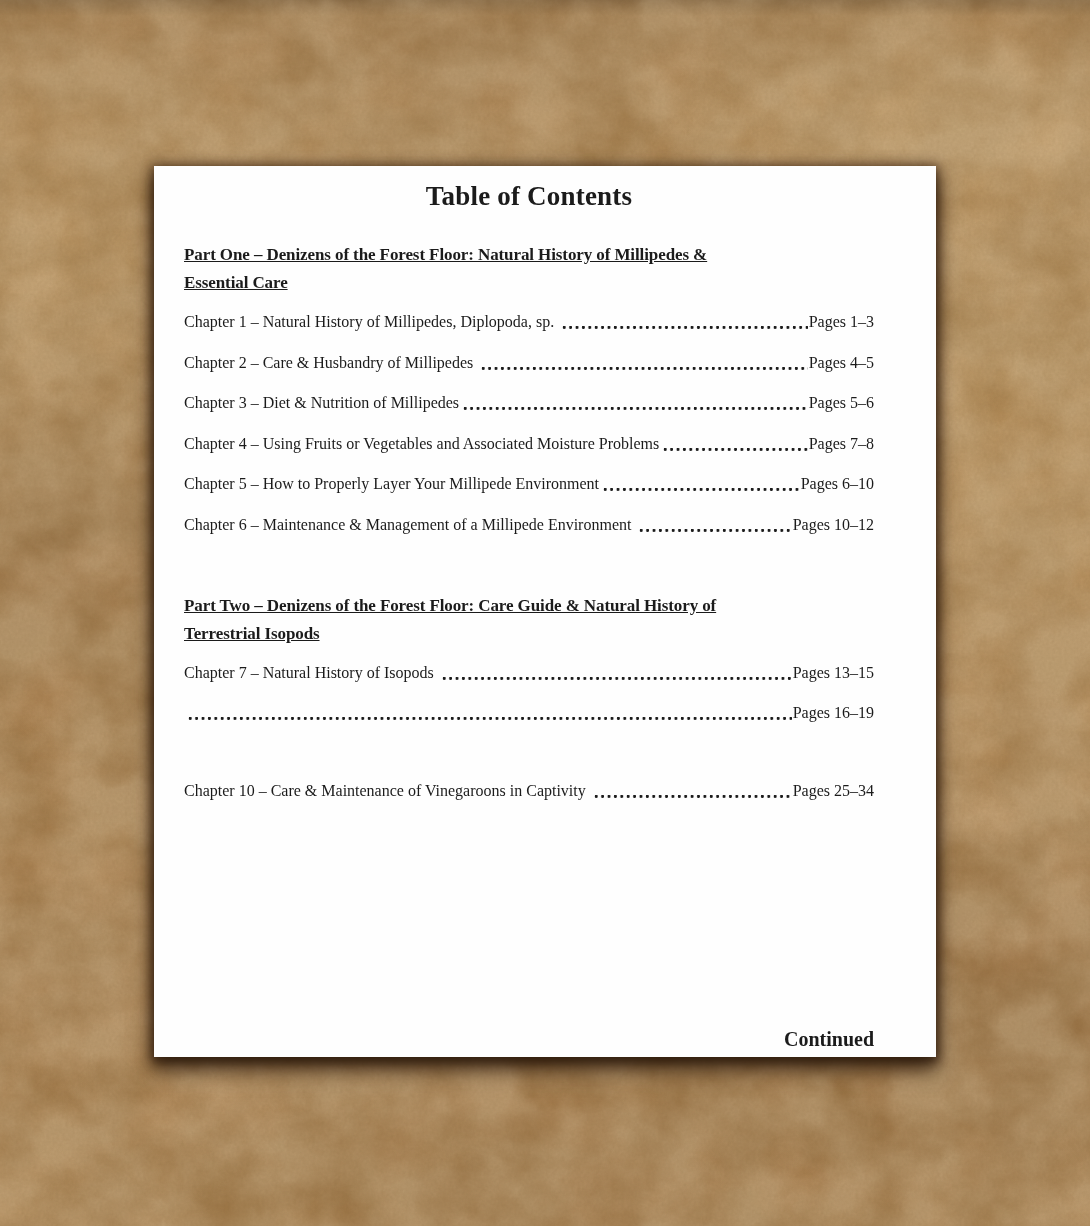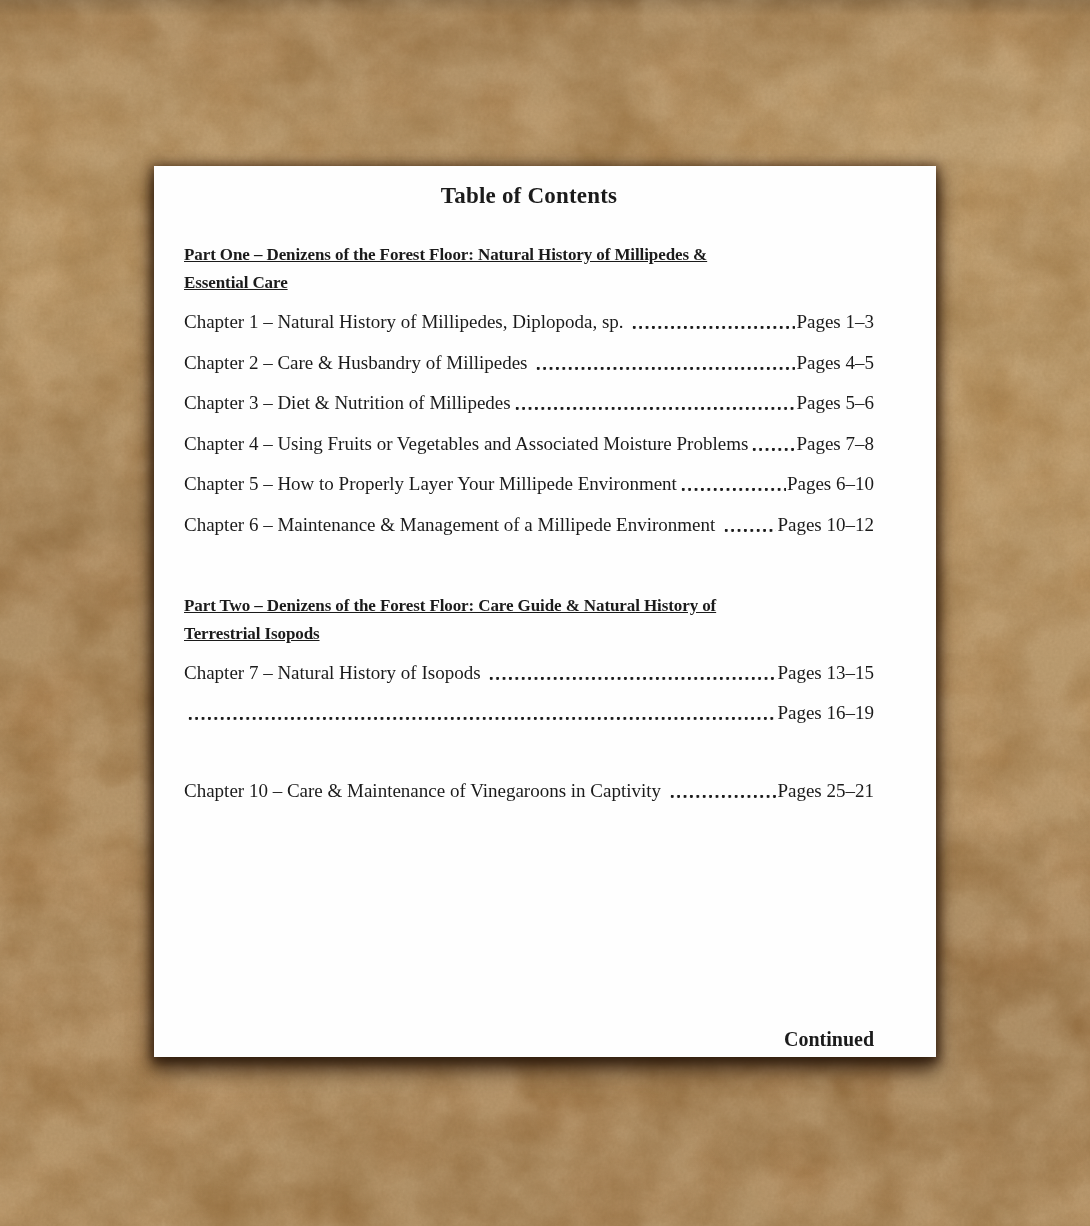--- a/index.html
+++ b/index.html
@@ -41,42 +41,42 @@
     background: var(--page-bg);
     color: var(--text);
     padding: 0 62px 0 30px;
     box-shadow:
       0 12px 18px 2px rgba(35,18,5,0.70),
       0 4px 9px 1px rgba(35,18,5,0.50),
       0 0 11px 3px rgba(52,27,9,0.42);
     z-index: 2;
   }
   .toc-title {
-    font-size: 23px;
+    font-size: 27px;
     line-height: 30px;
     font-weight: 700;
     text-align: center;
     margin: 15px 0 0 0;
     letter-spacing: 0.2px;
   }
   .toc-section:first-of-type { margin-top: 30px; }
   .toc-section + .toc-section { margin-top: 56px; }
   .part-heading {
     font-size: 17px;
     line-height: 28px;
     font-weight: 700;
     letter-spacing: -0.1px;
     text-decoration: underline;
   }
   .part-heading .hl { display: block; white-space: pre-wrap; }
   .entries { margin-top: 14px; }
   .toc-row {
     display: flex;
     align-items: baseline;
-    font-size: 19px;
+    font-size: 16px;
     line-height: 22px;
     margin-bottom: 18.5px;
   }
   .toc-row:last-child { margin-bottom: 0; }
   .toc-label { flex: 0 0 auto; white-space: pre-wrap; }
   .toc-dots {
     flex: 1 1 auto;
     height: 5px;
     align-self: flex-end;
     margin: 0 1px 3px 4px;
@@ -175,20 +175,20 @@
         <span class="toc-pages">Pages 16–19</span>
       </div>
     </div>
   </section>
 
   <section class="toc-section">
     <div class="entries">
       <div class="toc-row">
         <span class="toc-label">Chapter 10 – Care &amp; Maintenance of Vinegaroons in Captivity </span>
         <span class="toc-dots"></span>
-        <span class="toc-pages">Pages 25–21</span>
+        <span class="toc-pages">Pages 25–34</span>
       </div>
     </div>
   </section>
 
   <div class="continued">Continued</div>
 
 </div>
 
 </body></html>

